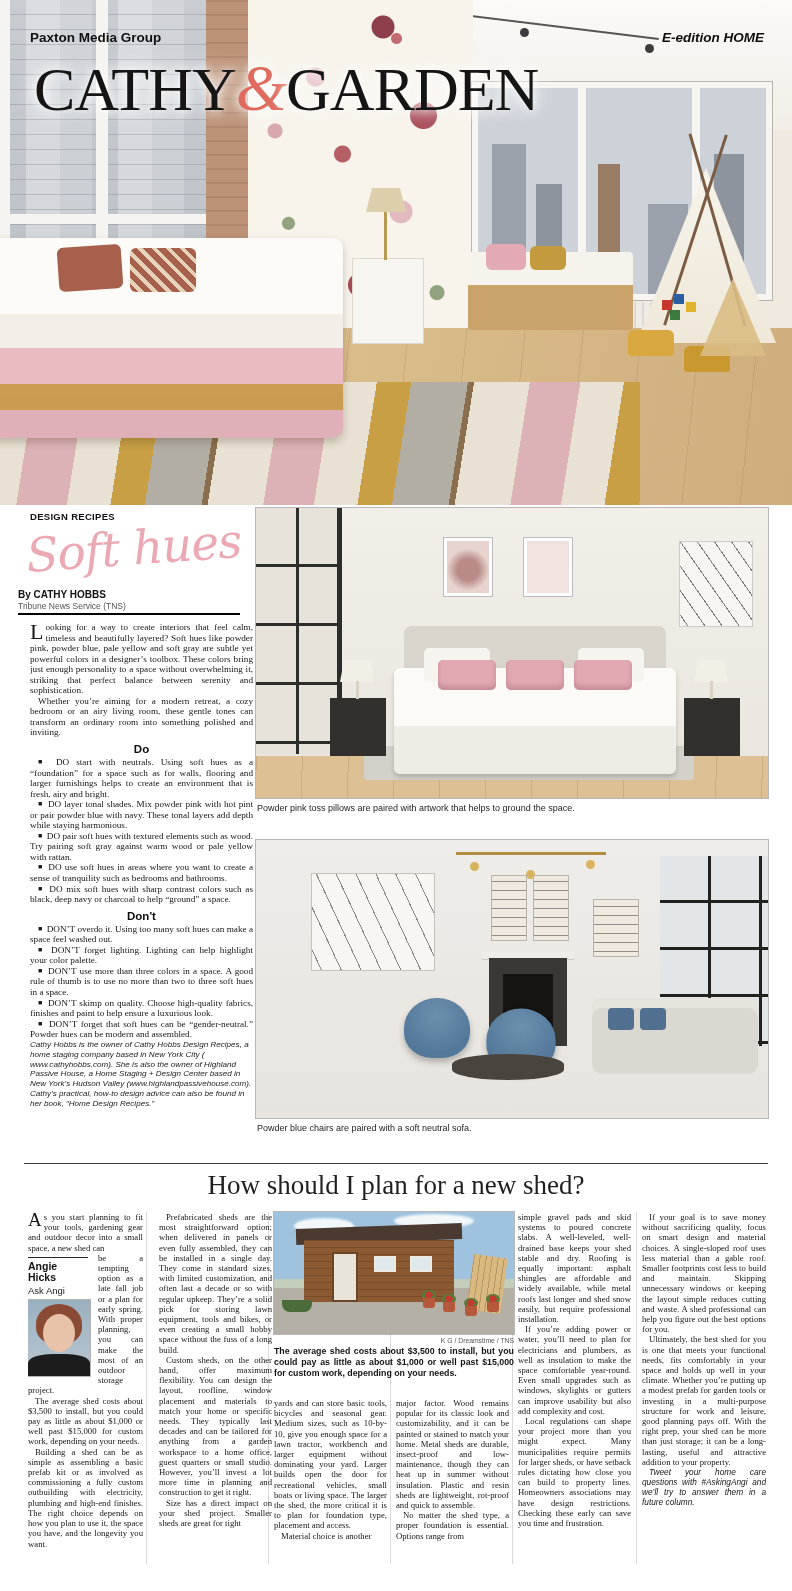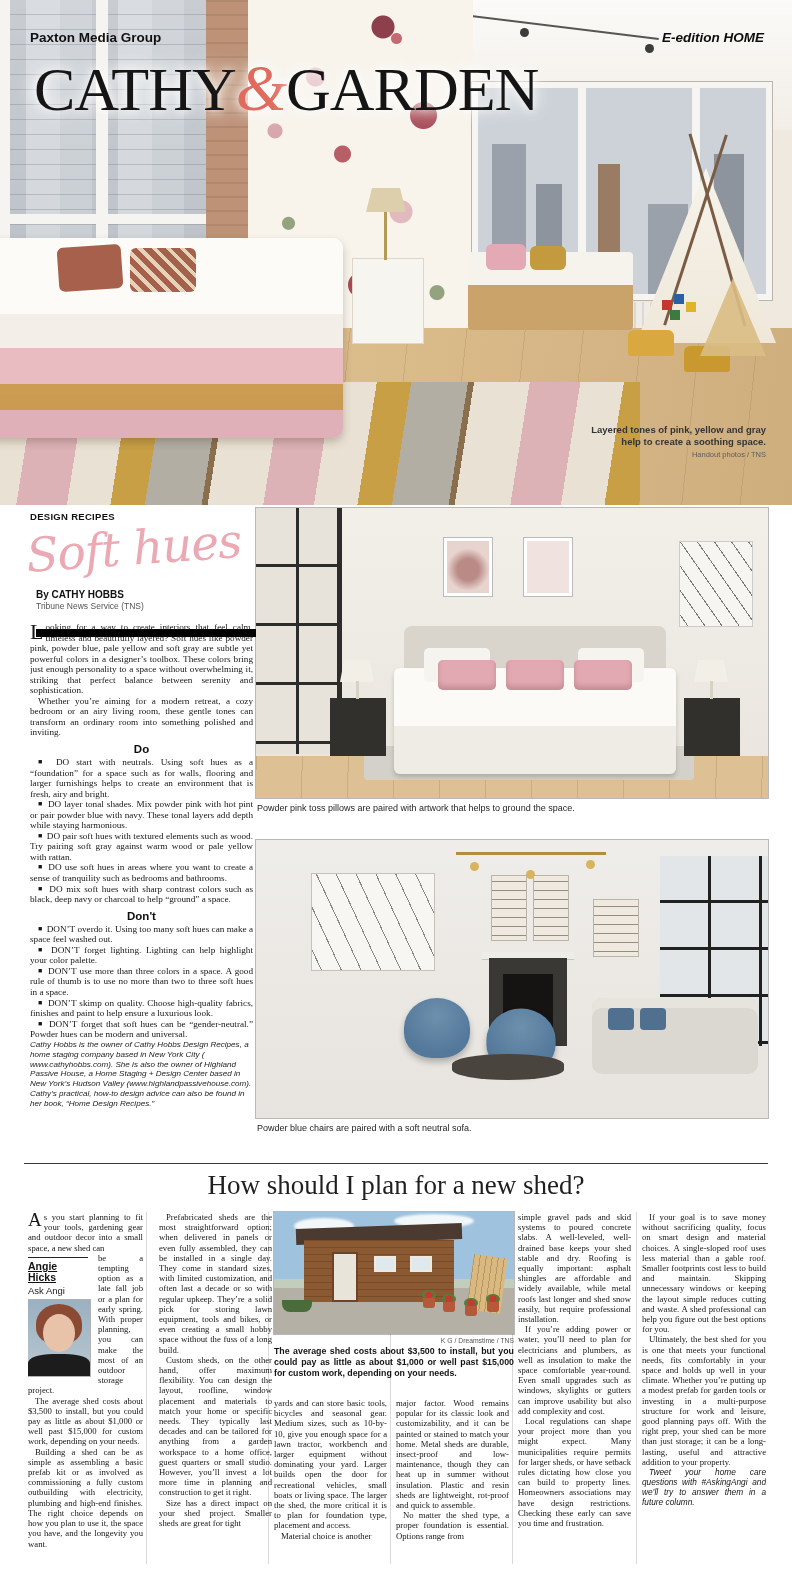--- a/index.html
+++ b/index.html
@@ -67,21 +67,21 @@
   .masthead { position:absolute; left:34px; top:50px; z-index:5; font-family:"Liberation Serif",serif; font-size:62px; font-weight:400; letter-spacing:-1px; color:#151515;
     text-shadow:0 0 10px rgba(255,255,255,.95), 0 0 18px rgba(255,255,255,.85), 0 0 26px rgba(255,255,255,.7); white-space:nowrap; }
   .masthead .amp { color:#e06a5e; font-style:italic; font-size:66px; }
   .hero-cap { position:absolute; right:26px; top:424px; width:175px; z-index:5; text-align:right;
     font:700 9.5px/12px "Liberation Sans",sans-serif; color:#343434; }
   .hero-credit { margin-top:2px; font:400 7.5px "Liberation Sans",sans-serif; color:#5d5d5d; }
 
   
   .kicker { position:absolute; left:30px; top:511px; font:700 9.5px "Liberation Sans",sans-serif; letter-spacing:.3px; color:#111; }
   .soft-title { position:absolute; left:26px; top:520px; width:230px; font-family:"DejaVu Serif",serif; font-style:italic; font-size:47px; color:#eba9b3; transform:rotate(-4deg); letter-spacing:-1px; }
-  .byline-block { position:absolute; left:36px; top:589px; width:222px; border-bottom:8px solid #000000; padding-bottom:18px; }
+  .byline-block { position:absolute; left:18px; top:589px; width:222px; border-bottom:2px solid #000000; padding-bottom:2px; }
   .byline { font:700 10px "Liberation Sans",sans-serif; color:#111; }
   .byline-org { font:400 8.5px "Liberation Sans",sans-serif; color:#555; margin-top:1px; }
   .article-body { position:absolute; left:30px; top:622px; width:223px; height:535px; overflow:hidden;
     font:400 9.2px/10.55px "Liberation Serif",serif; color:#161616; text-align:justify; }
   .article-body p { margin:0; }
   .article-body p.ind { text-indent:8px; }
   .dropcap { float:left; font-size:22px; line-height:18px; padding:1px 2px 0 0; font-weight:400; }
   .subhead { text-align:center; font:700 11.5px "Liberation Sans",sans-serif; margin:5px 0 2px; color:#0d0d0d; }
   .li { text-indent:8px; margin:0; }
   .li .sq { font-size:7px; vertical-align:1px; padding-right:2px; }
@@ -137,21 +137,21 @@
   
   .shed-rule { position:absolute; left:24px; top:1163px; width:744px; border-top:1px solid #3a3a3a; }
   .shed-headline { position:absolute; left:0; top:1170px; width:792px; text-align:center; font:400 27px "Liberation Serif",serif; color:#1f1f1f; }
   .shed-col { position:absolute; top:1212px; height:379px; overflow:hidden; font:400 8.7px/10.2px "Liberation Serif",serif; color:#161616; text-align:justify; }
   .shed-col p { margin:0; }
   .shed-col p.ind { text-indent:7px; }
   .colrule { position:absolute; top:1212px; height:352px; width:1px; background:#d9d9d9; }
   .dropcapA { float:left; font-size:19px; line-height:16px; padding-right:2px; }
   .angie-box { float:left; width:64px; margin:4px 6px 2px 0; }
   .angie-box .toprule { border-top:1px solid #222; margin-bottom:3px; width:60px; }
-  .angie-name { font:700 10.5px/11.5px "Liberation Sans",sans-serif; color:#111;text-decoration:underline; }
+  .angie-name { font:700 10.5px/11.5px "Liberation Sans",sans-serif; color:#111; }
   .angie-col { font:400 9.5px "Liberation Sans",sans-serif; color:#222; margin:1px 0 4px; }
   .headshot { width:62px; height:76px; position:relative; overflow:hidden; outline:1px solid rgba(0,0,0,.3);
     background:linear-gradient(#9ab0c0,#b9c8d2); }
   .headshot .hair { position:absolute; left:8px; top:4px; width:46px; height:40px; border-radius:50% 50% 40% 40%; background:#8a4a33; }
   .headshot .face { position:absolute; left:15px; top:14px; width:32px; height:38px; border-radius:50%; background:#e9c3a9; }
   .headshot .top { position:absolute; left:0; bottom:0; width:100%; height:22px; background:#1c1c1c; border-radius:40% 40% 0 0; }
   .shed-photo { position:absolute; left:274px; top:1212px; width:240px; height:122px; overflow:hidden; outline:1px solid rgba(0,0,0,.28);
     background:linear-gradient(#9fc3de 0 55%, #c3cdbb 55% 62%, #b5b0a6 62% 100%); }
   .sp-cloud { position:absolute; background:#f2f7fa; border-radius:50%; filter:blur(1px); }
   .sp-shed { position:absolute; left:30px; top:28px; width:150px; height:62px;
@@ -216,24 +216,20 @@
     <div class="easel"></div>
     <div class="toy" style="left:662px;top:300px;background:#c8372d"></div>
     <div class="toy" style="left:674px;top:294px;background:#2b5fa3"></div>
     <div class="toy" style="left:686px;top:302px;background:#e0b32c"></div>
     <div class="toy" style="left:670px;top:310px;background:#3c7a3f"></div>
   </div>
 
   <div class="hero-brand">Paxton Media Group</div>
   <div class="hero-edition">E-edition HOME</div>
   <div class="masthead"><span>CATHY</span><span class="amp">&amp;</span><span>GARDEN</span></div>
-  <div class="hero-cap">
-    <div>Layered tones of pink, yellow and gray help to create a soothing space.</div>
-    <div class="hero-credit">Handout photos / TNS</div>
-  </div>
 
   <div class="kicker">DESIGN RECIPES</div>
   <div class="soft-title">Soft hues</div>
   <div class="byline-block">
     <div class="byline">By CATHY HOBBS</div>
     <div class="byline-org">Tribune News Service (TNS)</div>
   </div>
   <div class="article-body">
     <p><span class="dropcap">L</span><span>ooking for a way to create interiors that feel calm, timeless and beautifully layered? Soft hues like powder pink, powder blue, pale yellow and soft gray are subtle yet powerful colors in a designer’s toolbox. These colors bring just enough personality to a space without overwhelming it, striking that perfect balance between serenity and sophistication.</span></p>
     <p class="ind">Whether you’re aiming for a modern retreat, a cozy bedroom or an airy living room, these gentle tones can transform an ordinary room into something polished and inviting.</p>
@@ -241,21 +237,21 @@
     <p class="li"><span class="sq">■</span> <span>DO start with neutrals. Using soft hues as a “foundation” for a space such as for walls, flooring and larger furnishings helps to create an environment that is fresh, airy and bright.</span></p>
     <p class="li"><span class="sq">■</span> <span>DO layer tonal shades. Mix powder pink with hot pint or pair powder blue with navy. These tonal layers add depth while staying harmonious.</span></p>
     <p class="li"><span class="sq">■</span> <span>DO pair soft hues with textured elements such as wood. Try pairing soft gray against warm wood or pale yellow with rattan.</span></p>
     <p class="li"><span class="sq">■</span> <span>DO use soft hues in areas where you want to create a sense of tranquility such as bedrooms and bathrooms.</span></p>
     <p class="li"><span class="sq">■</span> <span>DO mix soft hues with sharp contrast colors such as black, deep navy or charcoal to help “ground” a space.</span></p>
     <div class="subhead">Don't</div>
     <p class="li"><span class="sq">■</span> <span>DON’T overdo it. Using too many soft hues can make a space feel washed out.</span></p>
     <p class="li"><span class="sq">■</span> <span>DON’T forget lighting. Lighting can help highlight your color palette.</span></p>
     <p class="li"><span class="sq">■</span> <span>DON’T use more than three colors in a space. A good rule of thumb is to use no more than two to three soft hues in a space.</span></p>
     <p class="li"><span class="sq">■</span> <span>DON’T skimp on quality. Choose high-quality fabrics, finishes and paint to help ensure a luxurious look.</span></p>
-    <p class="li"><span class="sq">■</span> <span>DON’T forget that soft hues can be “gender-neutral.” Powder hues can be modern and universal.</span></p>
+    <p class="li"><span class="sq">■</span> <span>DON’T forget that soft hues can be “gender-neutral.” Powder hues can be modern and assembled.</span></p>
     <p class="bio">Cathy Hobbs is the owner of Cathy Hobbs Design Recipes, a home staging company based in New York City ( www.cathyhobbs.com). She is also the owner of Highland Passive House, a Home Staging + Design Center based in New York’s Hudson Valley (www.highlandpassivehouse.com). Cathy’s practical, how-to design advice can also be found in her book, “Home Design Recipes.”</p>
   </div>
 
   <div class="photo-frame" style="left:256px;top:508px;width:512px;height:290px">
     <div class="p1-wall"></div>
     <div class="p1-window"></div>
     <div class="p1-art smudge" style="left:188px;top:30px;width:48px;height:58px"></div>
     <div class="p1-art" style="left:268px;top:30px;width:48px;height:58px"></div>
     <div class="p1-scribble"></div>
     <div class="p1-headboard"></div>

